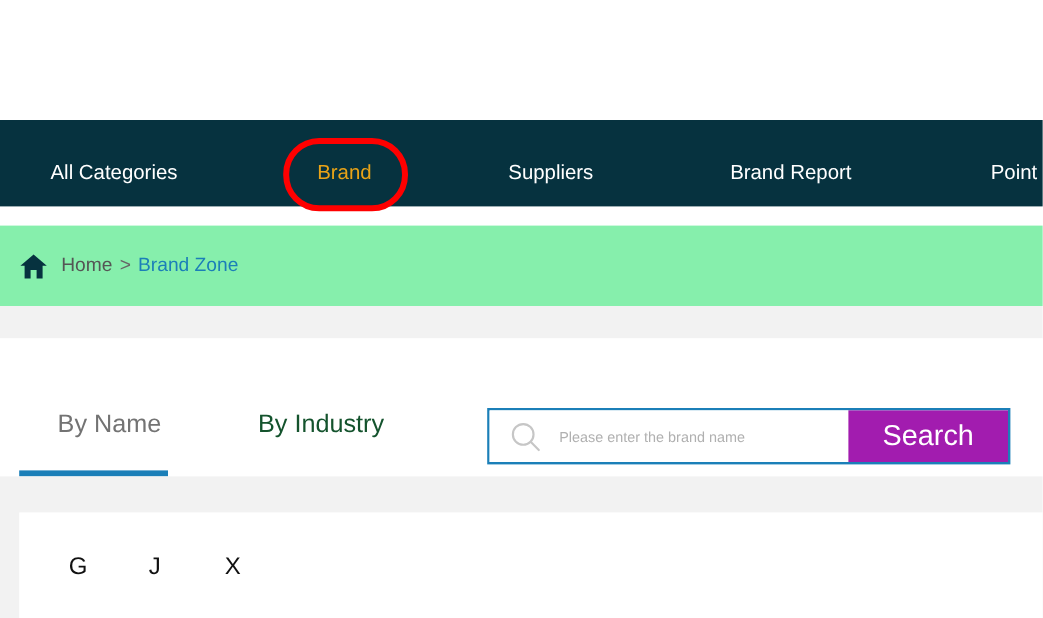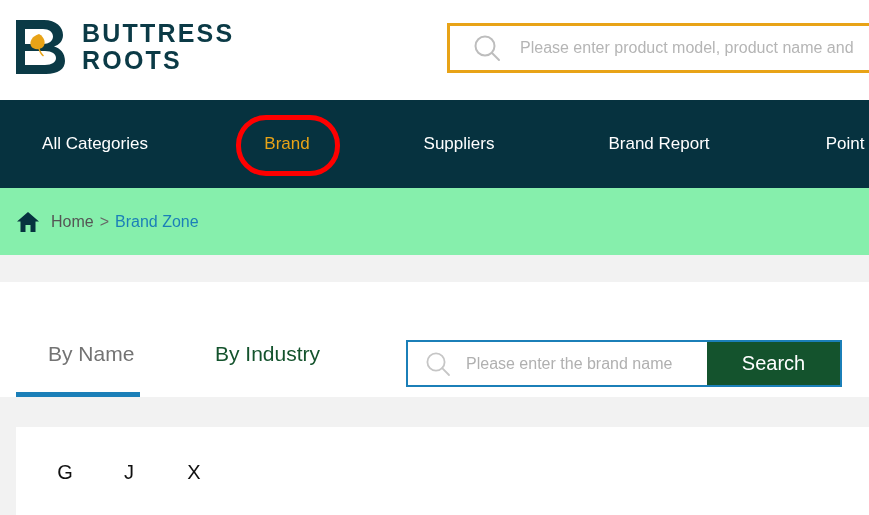--- a/index.html
+++ b/index.html
@@ -79,21 +79,21 @@
     width: 340px;
     height: 30px;
   }
   .hs-input::placeholder { color: #b5b5b5; }
 
   
   .nav {
     position: absolute;
     left: 0; top: 100px;
     width: 869px;
-    height: 88px;
+    height: 72px;
     background: #06323f;
   }
   .nav-item {
     position: absolute;
     top: 0;
     height: 88px;
     line-height: 88px;
     font-size: 17px;
     color: #ffffff;
     white-space: nowrap;
@@ -187,34 +187,34 @@
     align-items: center;
     background: #ffffff;
   }
   .bs-icon { margin-left: 16px; flex: 0 0 auto; display: block; }
   .bs-input {
     border: 0;
     outline: 0;
     background: transparent;
     margin-left: 12px;
     font-family: "Liberation Sans", sans-serif;
-    font-size: 16px;
+    font-size: 12px;
     color: #333333;
     width: 220px;
     height: 28px;
   }
   .bs-input::placeholder { color: #b0b0b0; }
   .bs-button {
     flex: 0 0 auto;
     width: 133px;
-    background: #14532d;
+    background: #a21caf;
     color: #ffffff;
     border: 0;
     font-family: "Liberation Sans", sans-serif;
-    font-size: 20px;
+    font-size: 24px;
     cursor: pointer;
   }
 
   
   .band-gray2 {
     position: absolute;
     left: 0; top: 397px;
     width: 869px;
     height: 118px;
     background: #f2f2f2;
@@ -234,44 +234,20 @@
     color: #111111;
     cursor: pointer;
     transform: translateX(-50%);
   }
 </style>
 </head>
 <body>
 
 <div class="page">
 
-  <div class="header">
-
-    <div class="logo-wrap">
-      <svg class="logo-mark" viewBox="0 0 56 58">
-        <path d="M2 2 H30 C42 2 49 9 49 17 C49 23 45 27 40 28.5 C46 30 51 35 51 43 C51 51 44 56 32 56 H2 Z
-                 M11 11 V26 H29 C35 26 39 23 39 18.5 C39 14 35 11 29 11 Z
-                 M11 33 V47 H31 C38 47 42 44 42 40 C42 36 38 33 31 33 Z" fill="#0b3a46"></path>
-        <path d="M25 16 C18 18 15 24 17 28 C19 32 26 32 29 29 C32 26 31 19 25 16 Z" fill="#e8a317"></path>
-        <path d="M24.5 29 C25.5 33 27 36 29.5 38" stroke="#e8a317" stroke-width="1.4" fill="none"></path>
-      </svg>
-      <div class="logo-text">
-        <span>BUTTRESS</span>
-        <span class="l2">ROOTS</span>
-      </div>
-    </div>
-
-    <div class="header-search">
-      <svg class="hs-icon" width="30" height="30" viewBox="0 0 30 30">
-        <circle cx="13" cy="13" r="9.5" fill="none" stroke="#bdbdbd" stroke-width="2"></circle>
-        <line x1="20" y1="20" x2="27" y2="27" stroke="#bdbdbd" stroke-width="2" stroke-linecap="round"></line>
-      </svg>
-      <input class="hs-input" type="text" placeholder="Please enter product model, product name and" style="">
-    </div>
-  </div>
 
   <div class="nav">
     <div class="nav-item" style="left:95px">All Categories</div>
     <div class="nav-item active" style="left:287px">Brand</div>
     <div class="nav-item" style="left:459px">Suppliers</div>
     <div class="nav-item" style="left:659px">Brand Report</div>
     <div class="nav-item" style="left:845px">Point</div>
   </div>
   <div class="nav-annot"></div>
 

